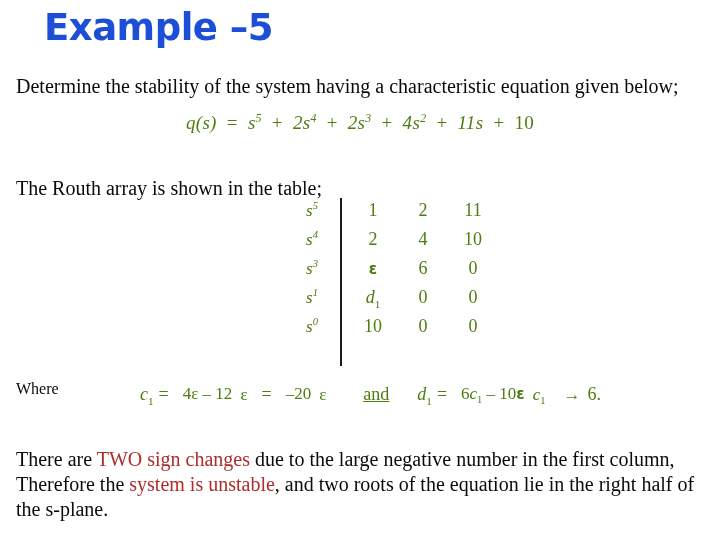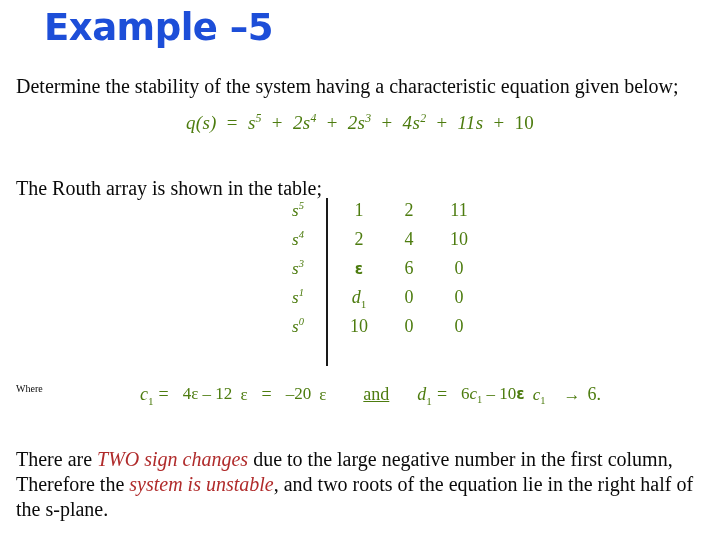--- a/index.html
+++ b/index.html
@@ -45,31 +45,30 @@
   }
   #routh-intro {
     left: 16px;
     top: 156px;
     width: 500px;
     margin-top: 20px;
   }
   #where-label {
     left: 16px;
     top: 376px;
-    font-size: 10px;
+    font-size: 16px;
   }
   #conclusion-paragraph {
     left: 16px;
     top: 447px;
     width: 700px;
     line-height: 25px;
   }
   .accent-red {
     color: #B02B2B;
-    font-style: italic;
   }
 
   
   .math {
     font-family: "Liberation Serif", "DejaVu Serif", serif;
     color: #4d7c0f;
   }
   .math i, .mvar {
     font-style: italic;
   }
@@ -92,21 +91,21 @@
     left: 186px;
     top: 112px;
     font-size: 19px;
     white-space: nowrap;
     letter-spacing: 0.3px;
   }
 
   
   #routh-array {
     position: absolute;
-    left: 276px;
+    left: 290px;
     top: 196px;
     width: 215px;
   }
   #routh-array table {
     border-collapse: collapse;
     font-size: 18px;
   }
   #routh-array td {
     padding: 0;
     height: 29px;

